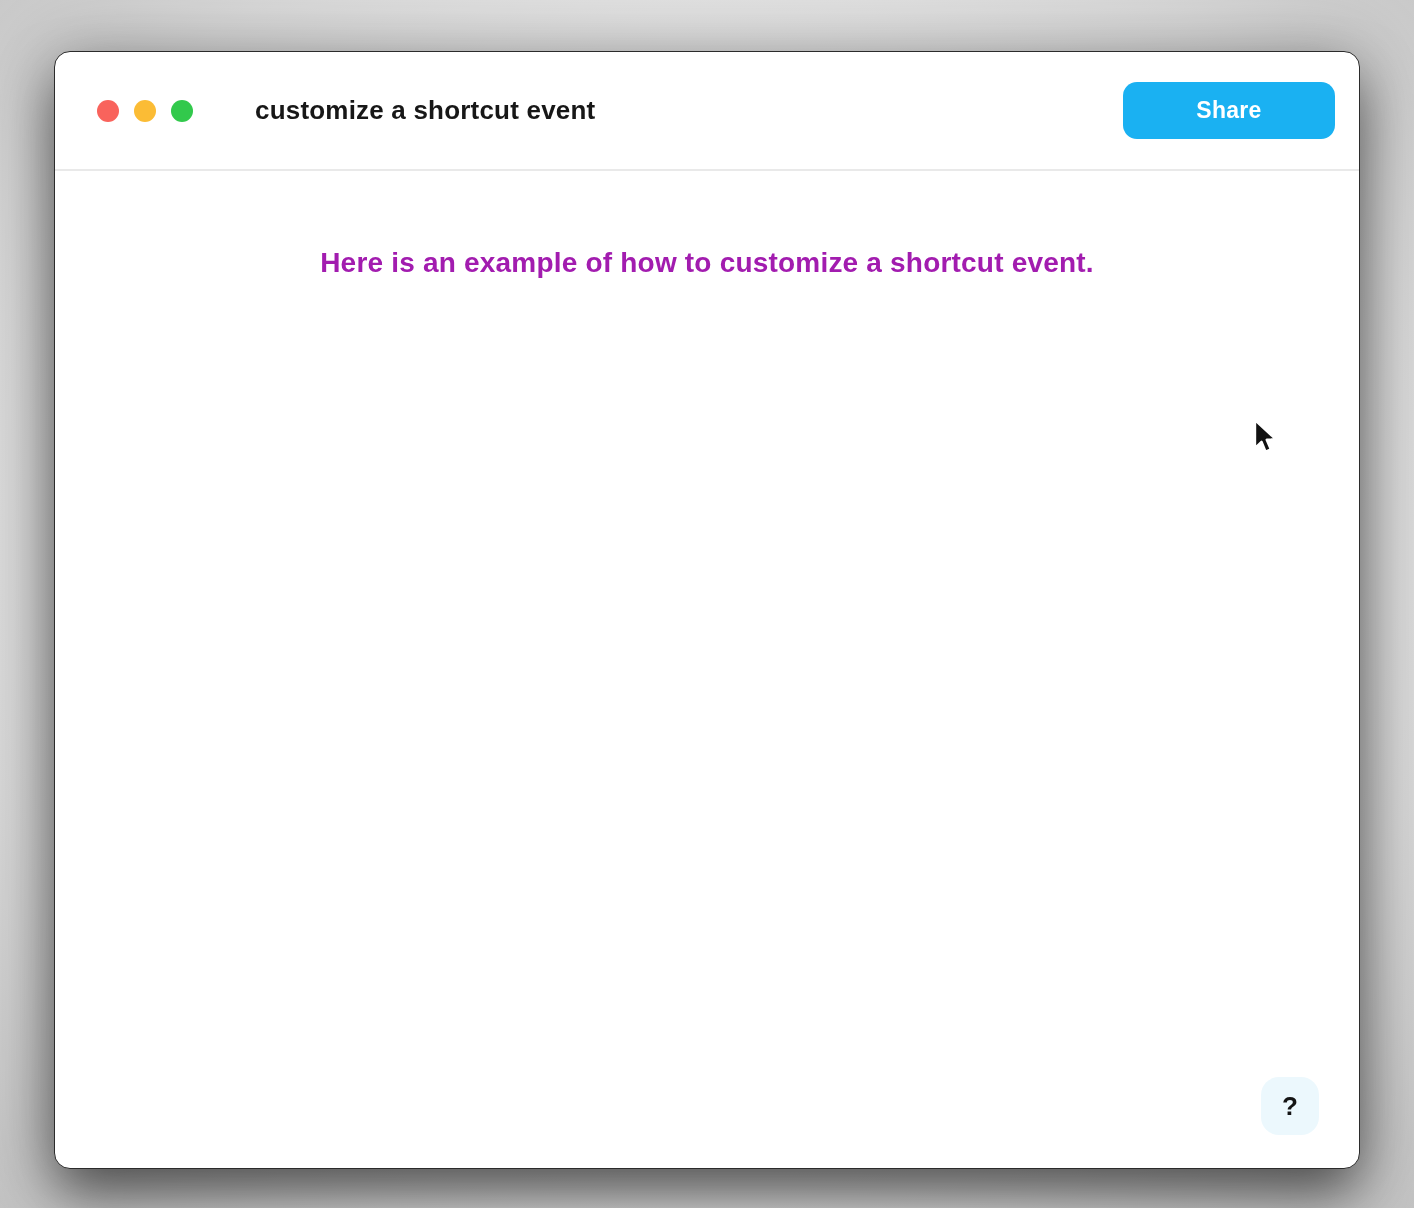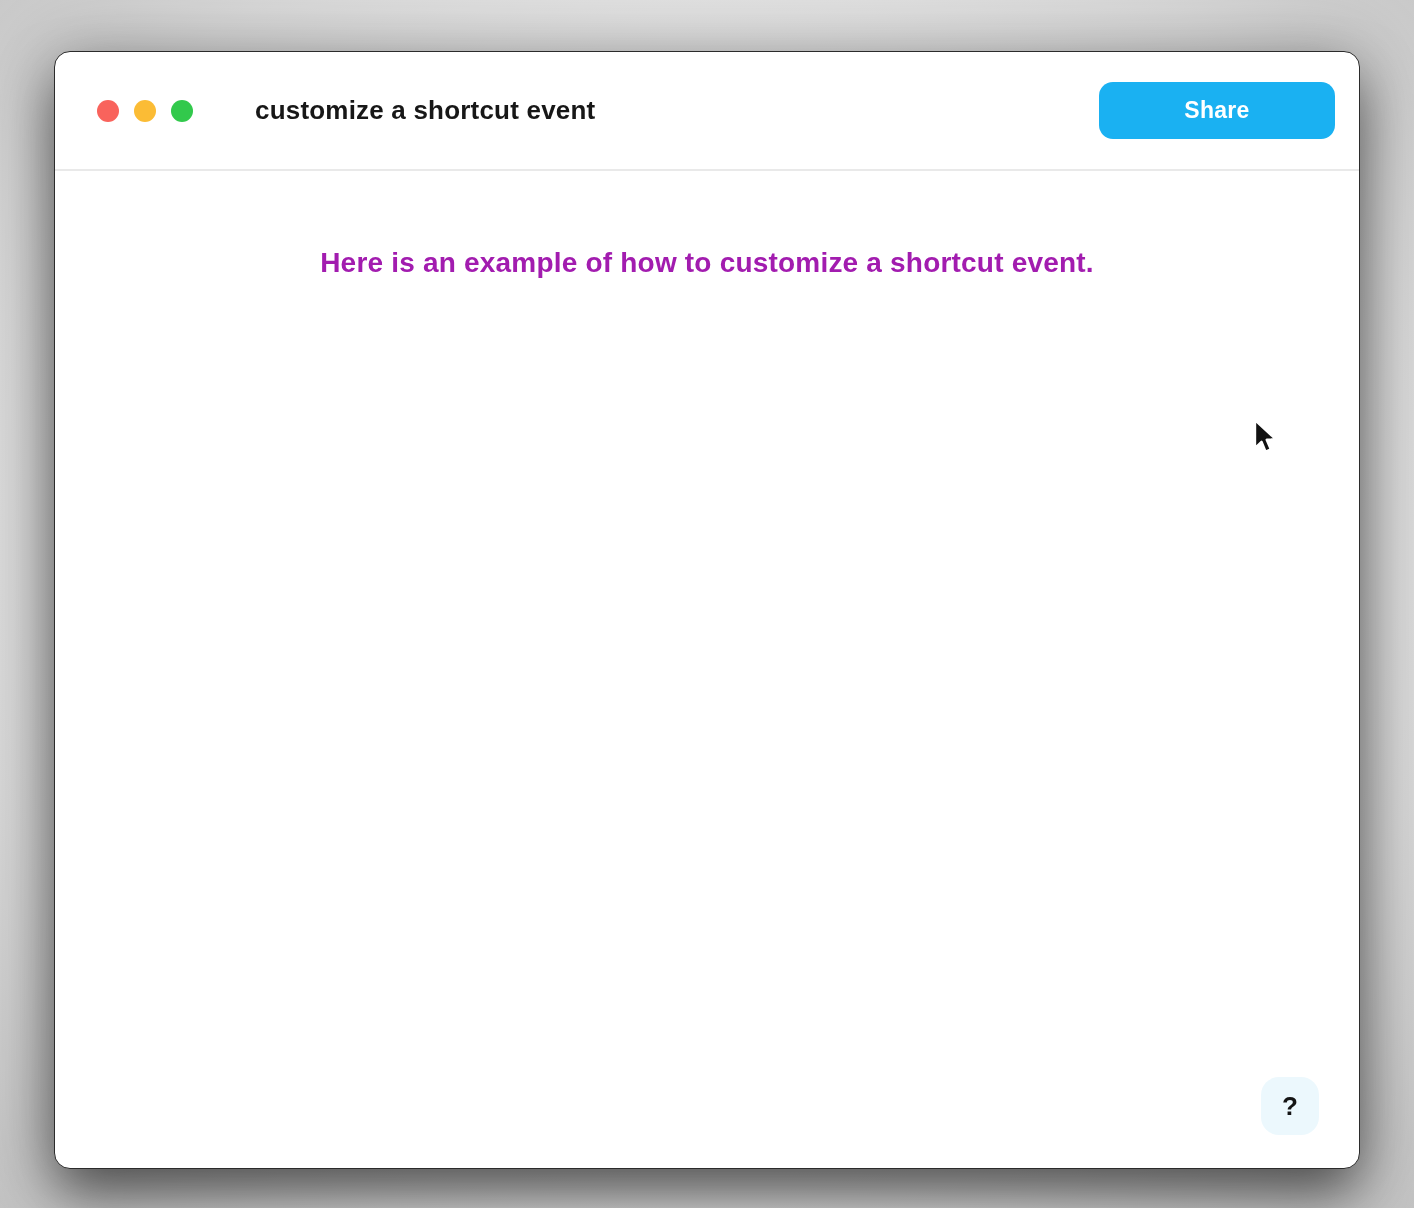--- a/index.html
+++ b/index.html
@@ -58,21 +58,21 @@
   .window-title {
     margin-left: 62px;
     font-size: 26px;
     font-weight: 700;
     letter-spacing: 0.2px;
     color: #171717;
   }
 
   .share-button {
     margin-left: auto;
-    width: 236px;
+    width: 212px;
     height: 57px;
     border: none;
     border-radius: 14px;
     background: #1ab1f2;
     color: #ffffff;
     font-family: "Liberation Sans", "DejaVu Sans", sans-serif;
     font-size: 23px;
     font-weight: 700;
     letter-spacing: 0.3px;
     cursor: pointer;

